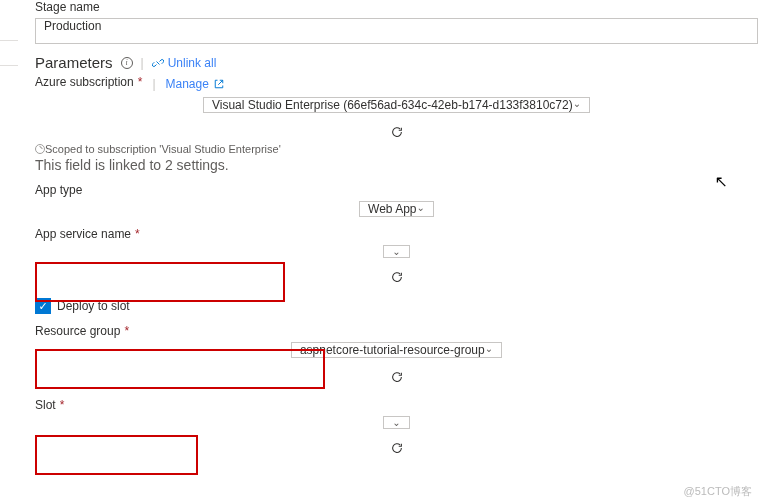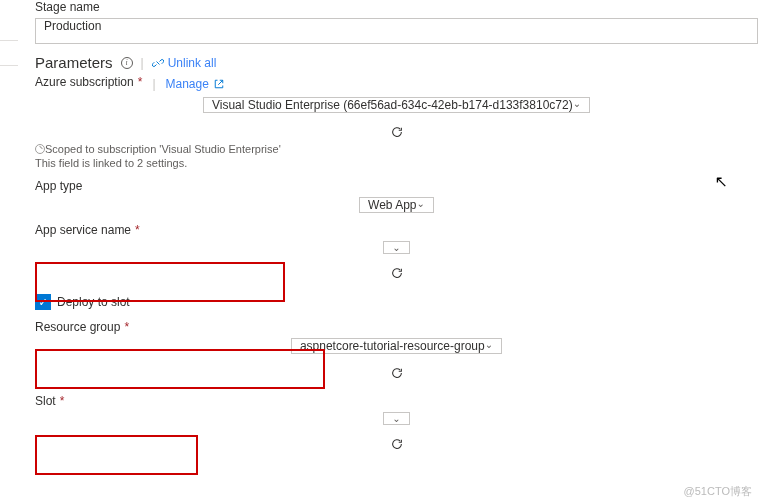--- a/index.html
+++ b/index.html
@@ -107,21 +107,21 @@
       margin-bottom: 4px;
     }
     .hint {
       font-size: 11px;
       color: #605e5c;
       display: flex;
       align-items: center;
       gap: 0;
     }
     .hint2 {
-      font-size: 11px;
+      font-size: 14px;
       color: #605e5c;
       margin-top: 2px;
       margin-bottom: 8px;
     }
     .circle-icon {
       width: 10px; height: 10px;
       border: 1px solid #a19f9d;
       border-radius: 50%;
       display: inline-block;
       position: relative;

